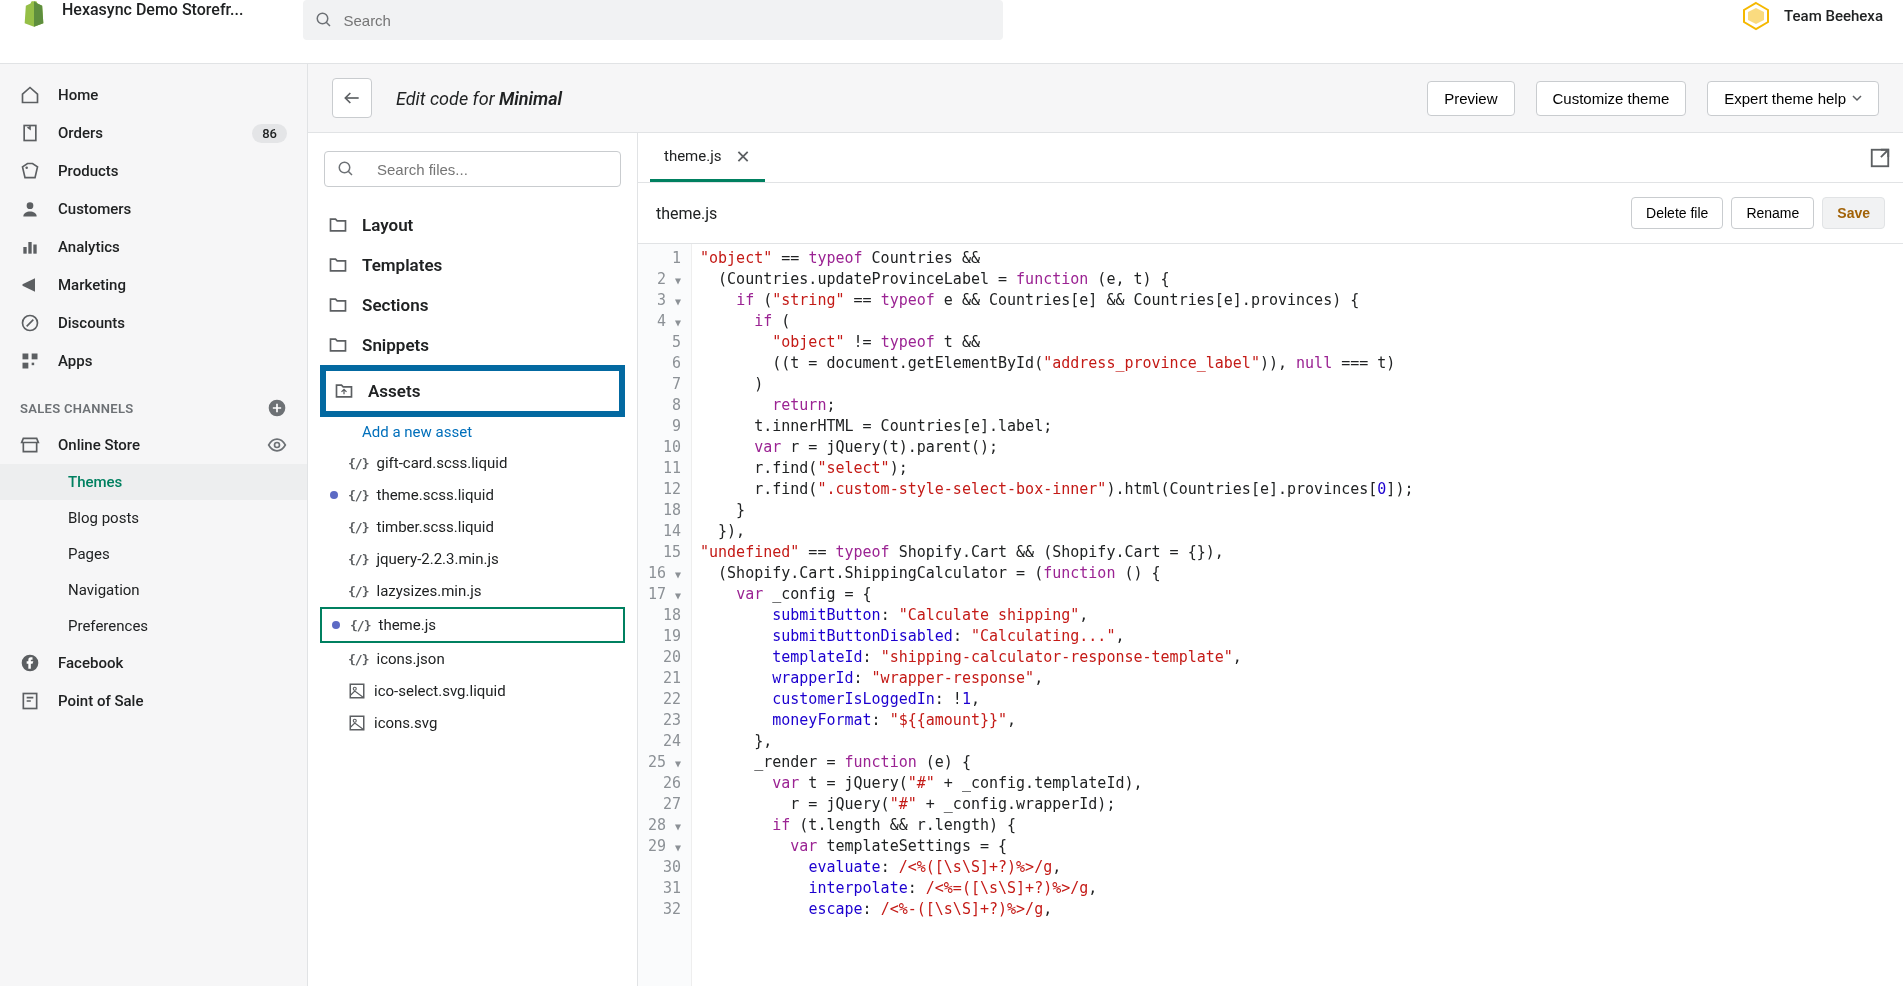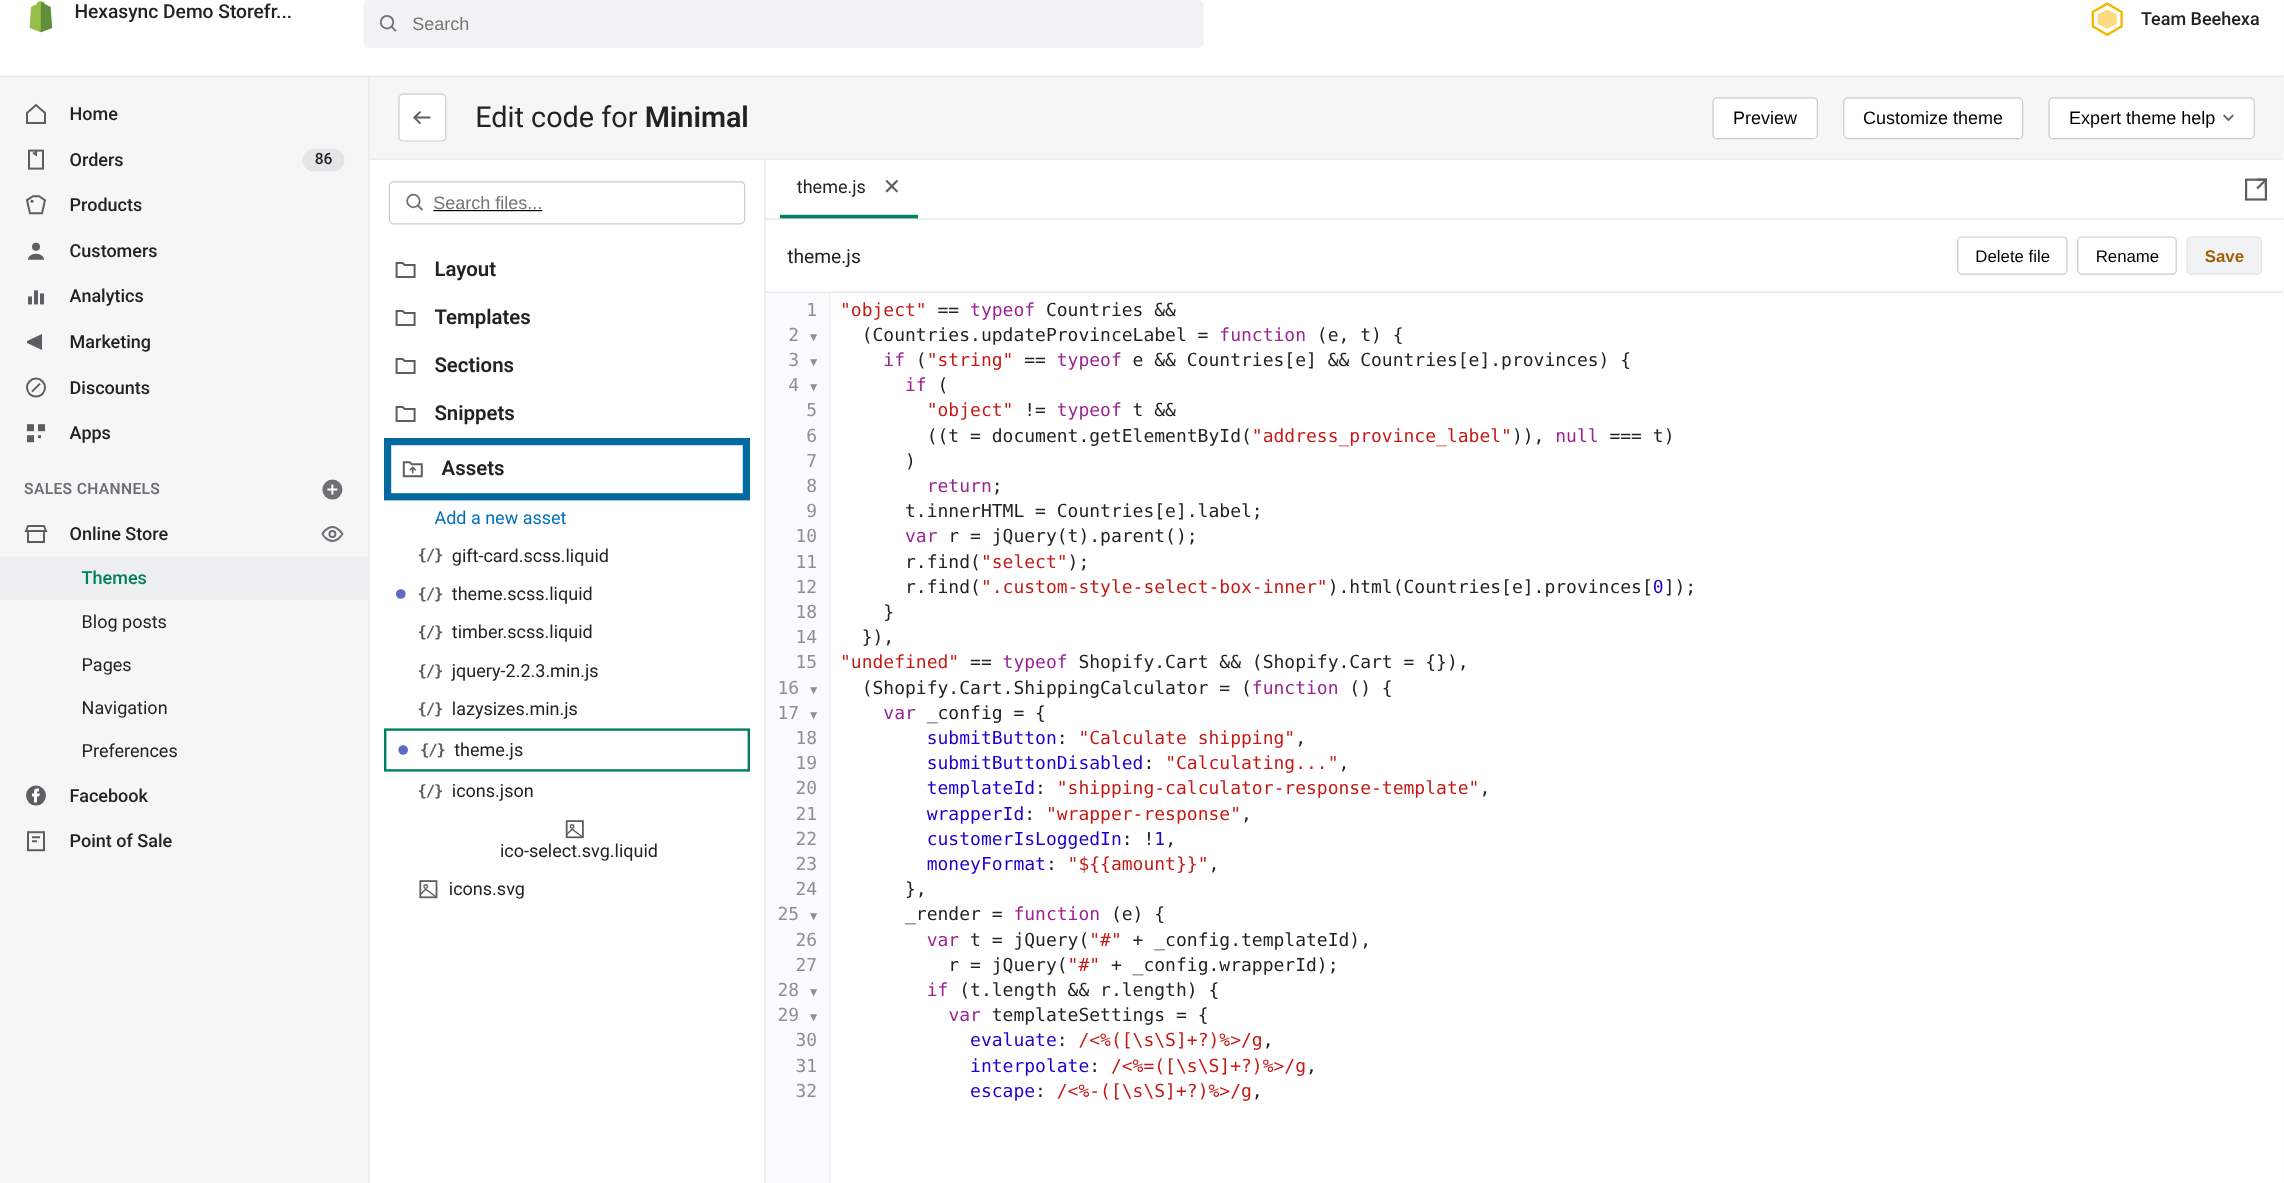--- a/index.html
+++ b/index.html
@@ -22,29 +22,29 @@
 .nav-item.sub.active { color: #008060; font-weight: 500; border-left: 3px solid #008060; margin-left: -3px; }
 .nav-icon { width: 20px; height: 20px; margin-right: 18px; color: #5c5f62; }
 .nav-item .badge { margin-left: auto; background: #e4e5e7; border-radius: 12px; padding: 2px 10px; font-size: 13px; font-weight: 500; }
 .nav-section-label { padding: 18px 20px 8px; font-size: 13px; font-weight: 600; color: #6d7175; letter-spacing: 0.3px; display: flex; align-items: center; justify-content: space-between; }
 .plus-circle { width: 20px; height: 20px; color: #6d7175; cursor: pointer; }
 .eye-icon { width: 20px; height: 20px; color: #6d7175; margin-left: auto; }
 
 .content { flex: 1; display: flex; flex-direction: column; overflow: hidden; }
 .edit-header { display: flex; align-items: center; padding: 14px 24px; background: #f6f6f7; }
 .back-btn { width: 40px; height: 40px; border: 1px solid #c9cccf; border-radius: 4px; background: #fff; display: flex; align-items: center; justify-content: center; cursor: pointer; margin-right: 24px; }
-.edit-title { font-size: 24px; }
+.edit-title { font-size: 18px; font-style: italic; }
 .edit-title strong { font-weight: 600; }
 .header-btns { margin-left: auto; display: flex; gap: 21px; }
 .hbtn { border: 1px solid #c9cccf; background: #fff; padding: 8px 16px; border-radius: 4px; cursor: pointer; font-size: 15px; display: flex; align-items: center; gap: 6px; }
 
 .editor-body { flex: 1; display: flex; background: #fff; overflow: hidden; border-top: 1px solid #e1e3e5; }
 .file-tree { width: 330px; border-right: 1px solid #e1e3e5; overflow-y: auto; overflow-x: hidden; padding: 18px 12px; }
 .file-search { display: flex; align-items: center; border: 1px solid #c9cccf; border-radius: 4px; padding: 8px 12px; margin: 0 4px 18px; }
-.file-search input { border: none; outline: none; font-size: 15px; flex: 1; margin-left: 6px; text-decoration: underline; }
+.file-search input { border: none; outline: none; font-size: 15px; flex: 1; margin-left: 22px; }
 .folder { display: flex; align-items: center; padding: 10px 8px; cursor: pointer; }
 .folder.highlighted { border: 6px solid #0369a1; }
 .folder-icon { width: 20px; height: 20px; margin-right: 14px; color: #5c5f62; }
 .folder-label { font-size: 17px; font-weight: 600; }
 .add-asset { color: #006fbb; padding: 6px 8px 6px 42px; cursor: pointer; font-size: 15px; }
 .file-item { display: flex; align-items: center; padding: 7px 8px 7px 28px; cursor: pointer; font-size: 15px; }
 .file-item.modified::before { content: ""; width: 8px; height: 8px; border-radius: 50%; background: #5c6ac4; position: absolute; margin-left: -18px; }
 .file-item.highlighted { border: 2px solid #008060; }
 .file-icon { font-family: monospace; font-size: 13px; font-weight: 600; color: #5c5f62; margin-right: 8px; letter-spacing: -1px; }
 .img-icon { width: 18px; height: 18px; margin-right: 8px; }
@@ -298,21 +298,21 @@
               <span>lazysizes.min.js</span>
             </div>
             <div class="file-item modified highlighted" style="position: relative;">
               <span class="file-icon">{/}</span>
               <span>theme.js</span>
             </div>
             <div class="file-item" style="position: relative;">
               <span class="file-icon">{/}</span>
               <span>icons.json</span>
             </div>
-            <div class="file-item" style="position: relative; flex-direction: column;">
+            <div class="file-item" style="position: relative;">
               <svg class="img-icon" viewBox="0 0 24 24">
                 <rect x="3" y="3" width="18" height="18" fill="none" stroke="#5c5f62" stroke-width="2"></rect>
                 <circle cx="9" cy="9" r="2" fill="none" stroke="#5c5f62" stroke-width="1.5"></circle>
                 <path d="M3 18l6-6 12 9" fill="none" stroke="#5c5f62" stroke-width="1.5"></path>
               </svg>
               <span>ico-select.svg.liquid</span>
             </div>
             <div class="file-item" style="position: relative;">
               <svg class="img-icon" viewBox="0 0 24 24">
                 <rect x="3" y="3" width="18" height="18" fill="none" stroke="#5c5f62" stroke-width="2"></rect>

